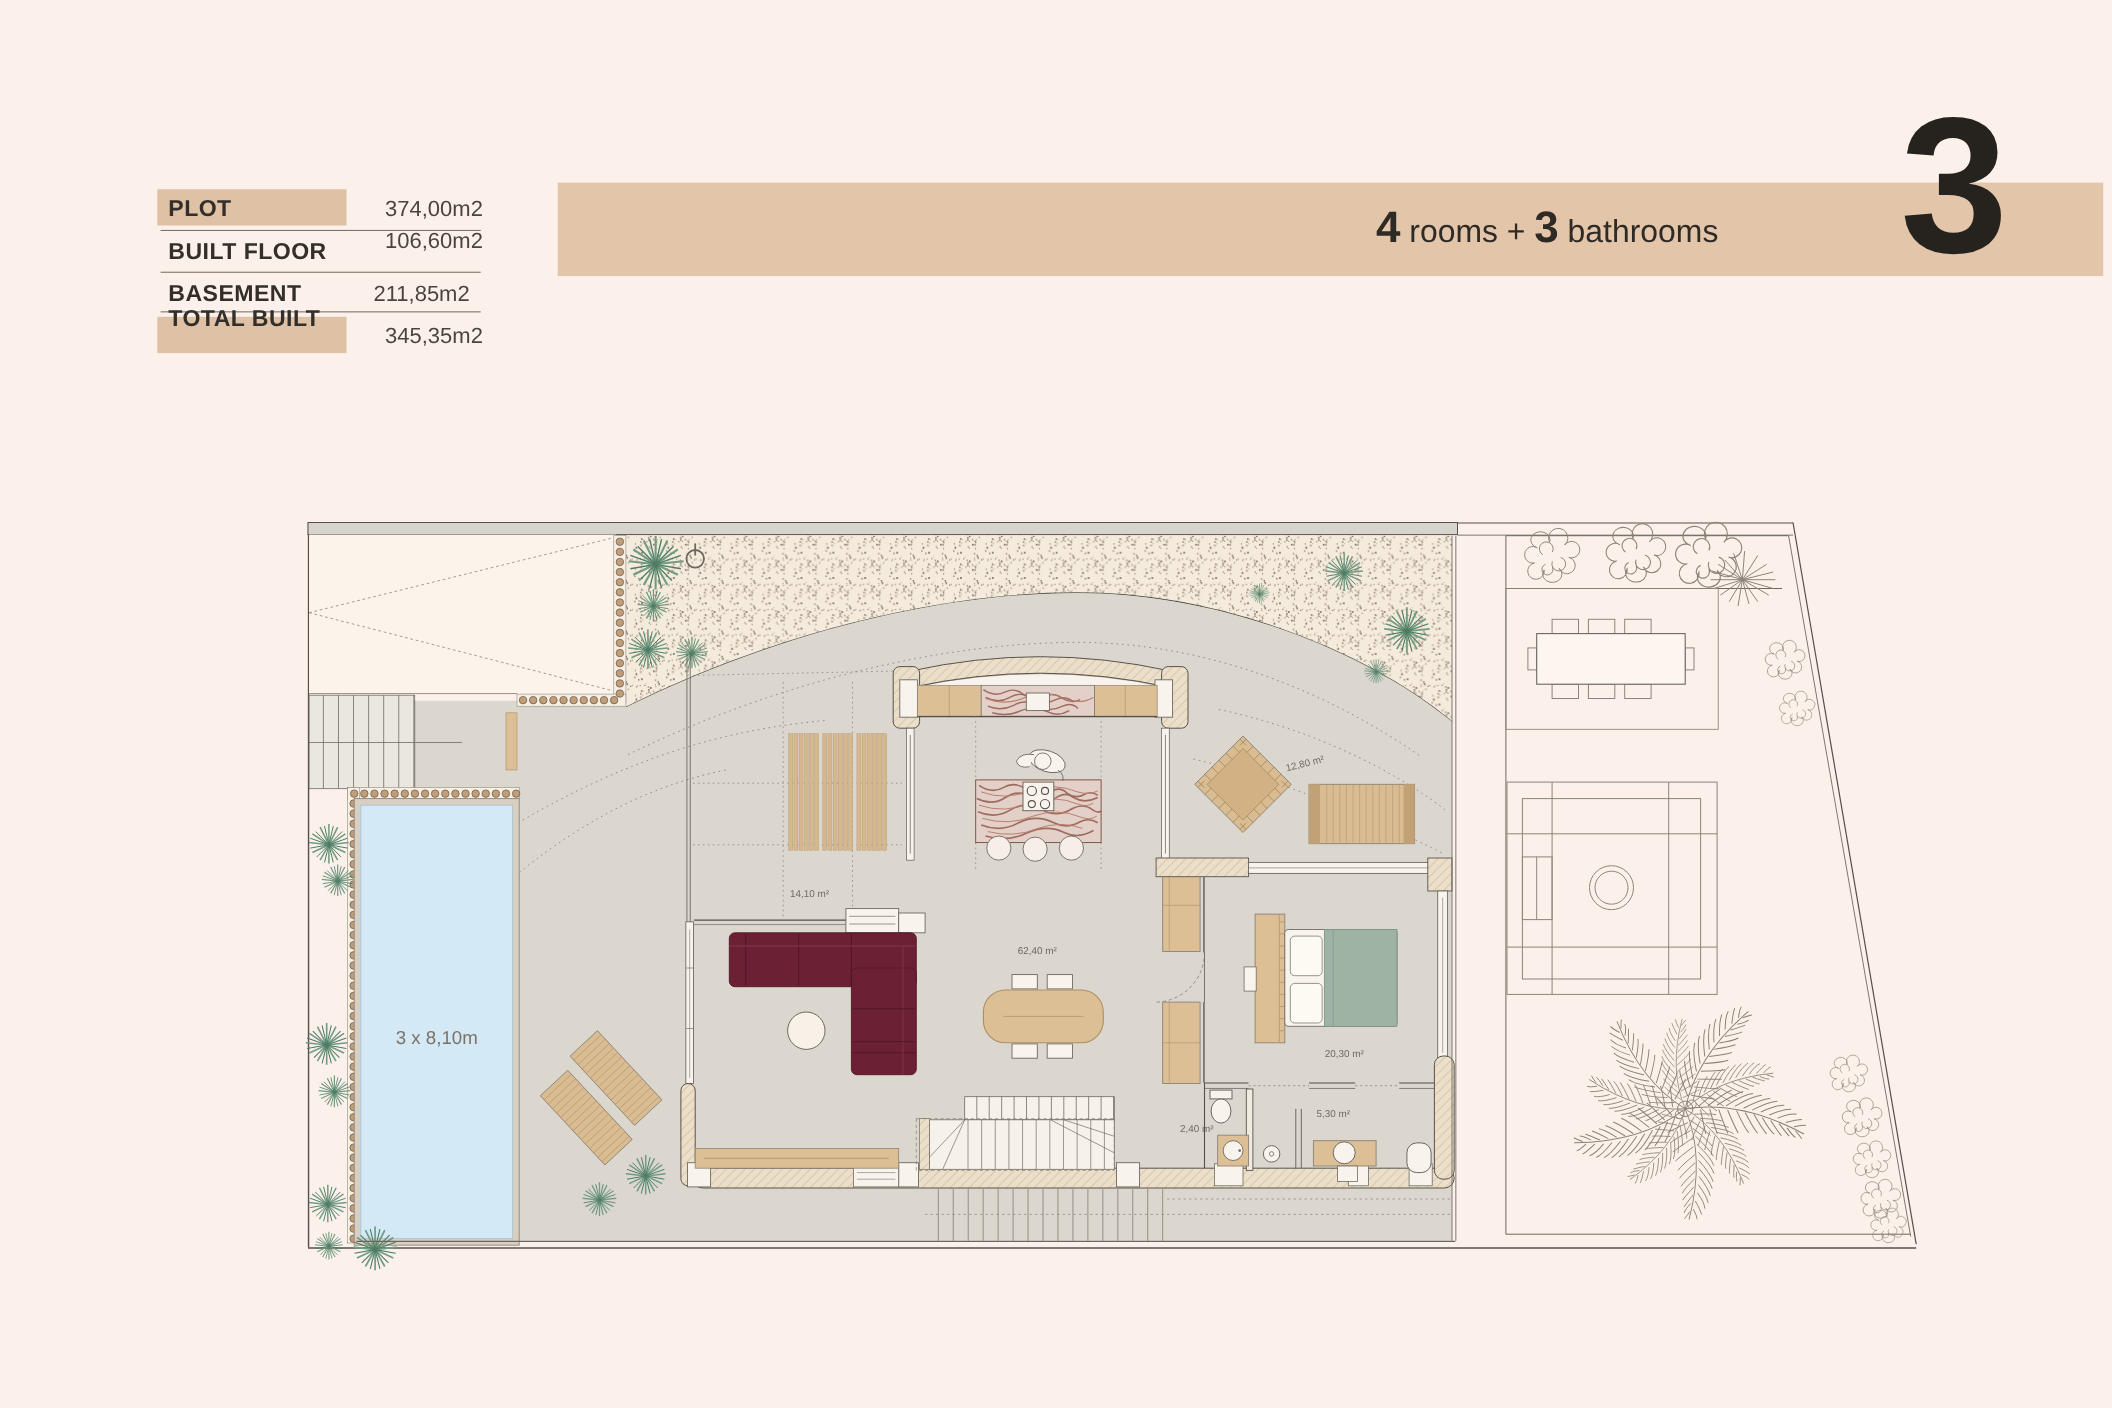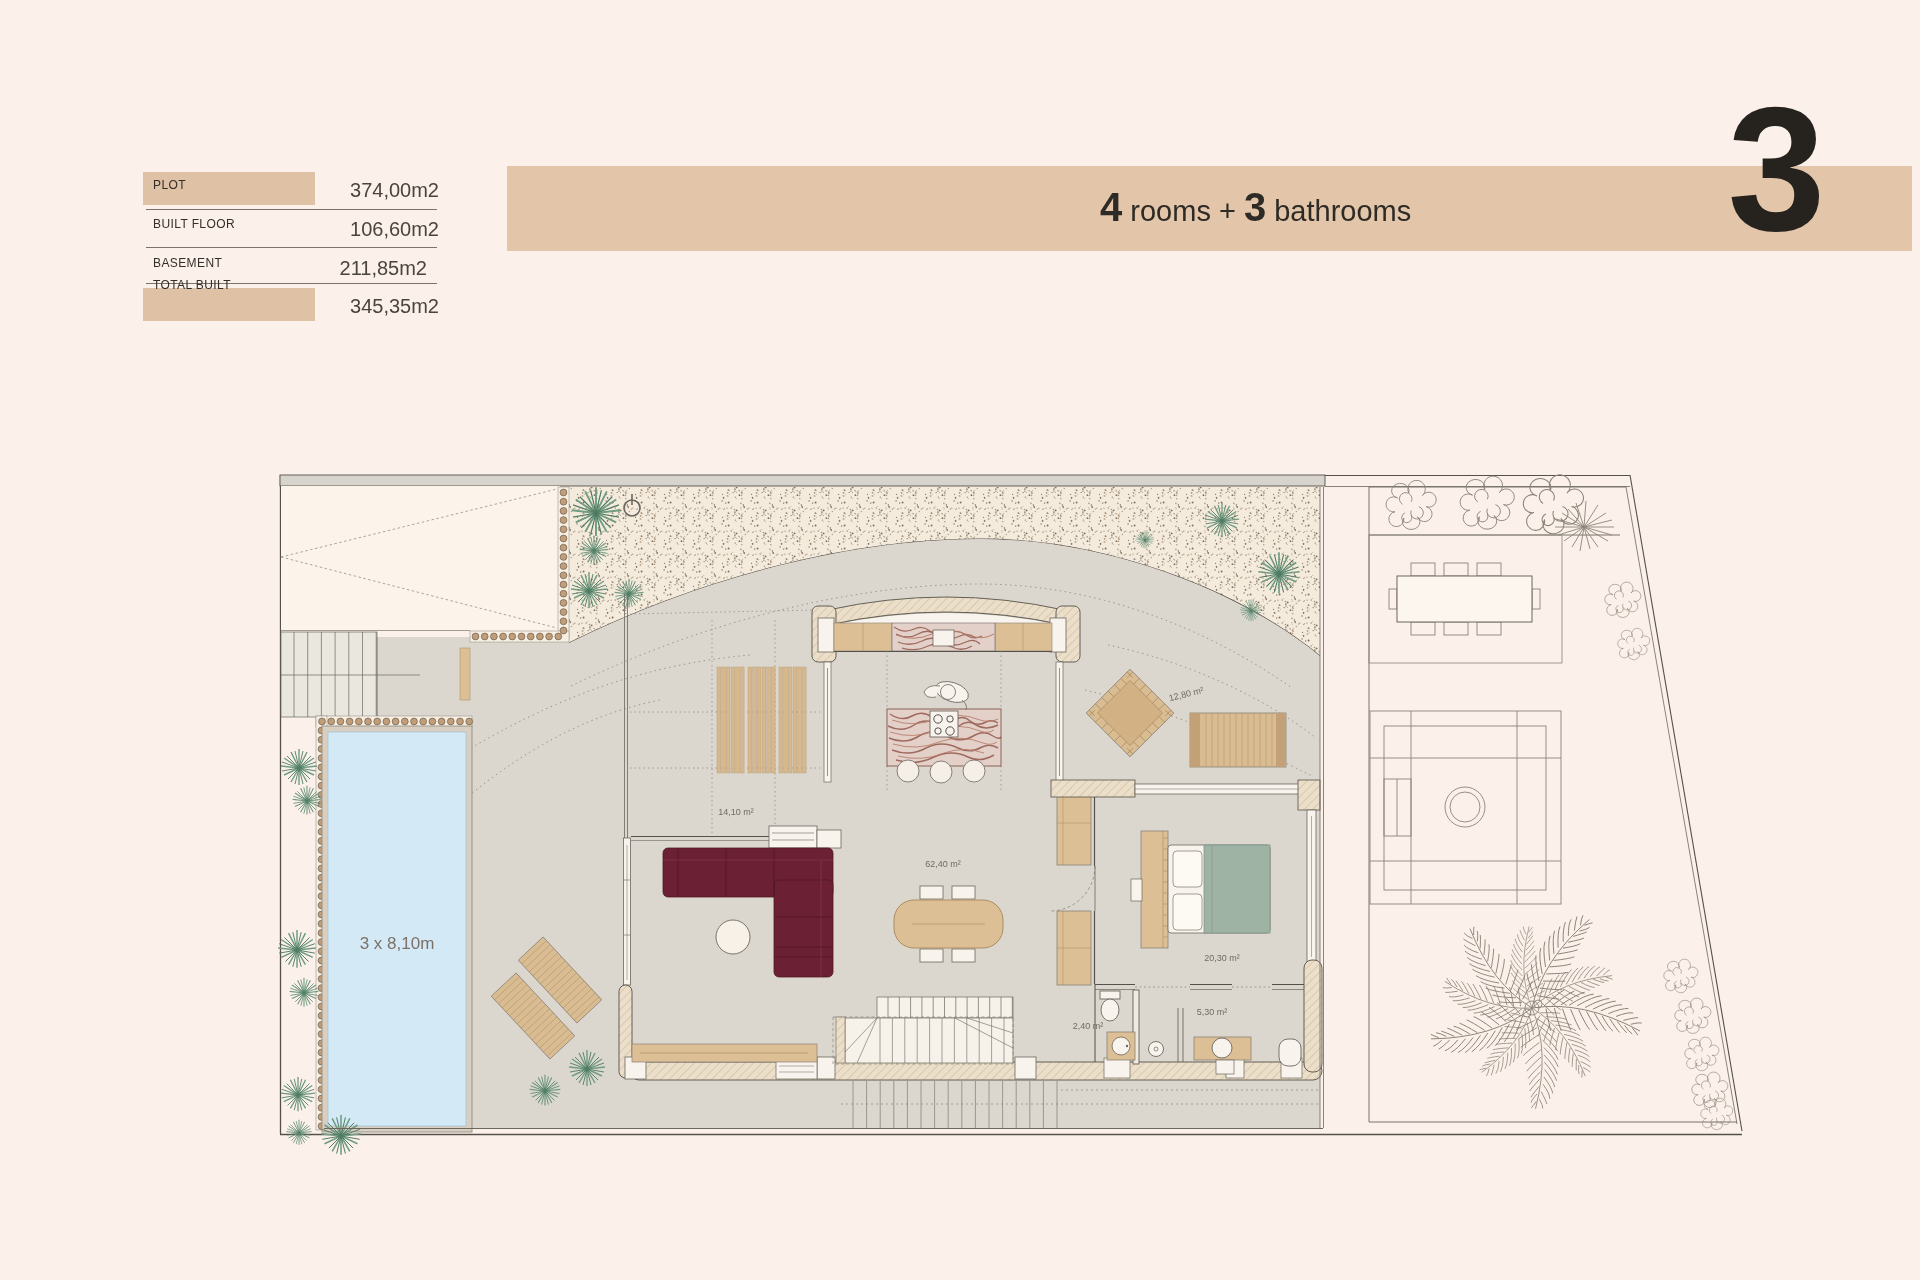--- a/index.html
+++ b/index.html
@@ -1,43 +1,43 @@
 <!DOCTYPE html>
 <html><head><meta charset="utf-8">
 <style>
 html,body{margin:0;padding:0;width:1920px;height:1280px;background:#fbf1ea;font-family:"Liberation Sans",sans-serif;overflow:hidden}
 .abs{position:absolute}
-.lbl{font-weight:normal;color:#332e29;font-size:12px;letter-spacing:0.4px}
+.lbl{font-weight:bold;color:#332e29;font-size:21px;letter-spacing:0.4px}
 .val{color:#49443d;font-size:20px}
 </style></head>
 <body>
 
 <div class="abs" style="left:143px;top:172px;width:296px">
 
  <div class="abs" style="left:0;top:0;width:172px;height:33px;background:#dfc1a5"></div>
  <div class="abs lbl" style="left:10px;top:6px">PLOT</div>
  <div class="abs val" style="right:0px;top:7px">374,00m2</div>
  <div class="abs" style="left:3px;top:37px;width:291px;height:1px;background:#7a756c"></div>
 
  <div class="abs lbl" style="left:10px;top:45px">BUILT FLOOR</div>
- <div class="abs val" style="right:0px;top:46px">106,60m2</div>
+ <div class="abs val" style="right:0px;top:36px">106,60m2</div>
  <div class="abs" style="left:3px;top:75px;width:291px;height:1px;background:#7a756c"></div>
 
  <div class="abs lbl" style="left:10px;top:84px">BASEMENT</div>
  <div class="abs val" style="right:12px;top:85px">211,85m2</div>
  <div class="abs" style="left:3px;top:111px;width:291px;height:1px;background:#7a756c"></div>
 
  <div class="abs" style="left:0;top:116px;width:172px;height:33px;background:#dfc1a5"></div>
  <div class="abs lbl" style="left:10px;top:106px">TOTAL BUILT</div>
  <div class="abs val" style="right:0px;top:123px">345,35m2</div>
 </div>
 
 <div class="abs" style="left:507px;top:166px;width:1405px;height:85px;background:#e3c6aa"></div>
 
-<div class="abs" style="left:1100px;top:191px;width:613px;text-align:left;color:#2e2a25;font-size:29px;line-height:33px">
+<div class="abs" style="left:1100px;top:191px;width:613px;text-align:center;color:#2e2a25;font-size:29px;line-height:33px">
 <span style="font-size:40px;font-weight:bold">4</span> rooms + <span style="font-size:40px;font-weight:bold">3</span> bathrooms</div>
 
 <div class="abs" style="left:1690px;top:73px;width:173px;text-align:center;color:#26231f;font-size:176px;font-weight:bold;line-height:1.1">3</div>
 <svg width="1920" height="1280" viewBox="0 0 1920 1280" xmlns="http://www.w3.org/2000/svg" style="position:absolute;top:0;left:0">
     <defs>
 <pattern id="gravel" width="29" height="23" patternUnits="userSpaceOnUse">
  <rect width="29" height="23" fill="#f4ebdc"></rect>
  <circle cx="9.4" cy="3.5" r="0.78" fill="#a5947e"></circle>
  <circle cx="23.8" cy="2.2" r="0.74" fill="#b3a18a"></circle>
  <circle cx="6.2" cy="2.0" r="0.66" fill="#8f8170"></circle>

